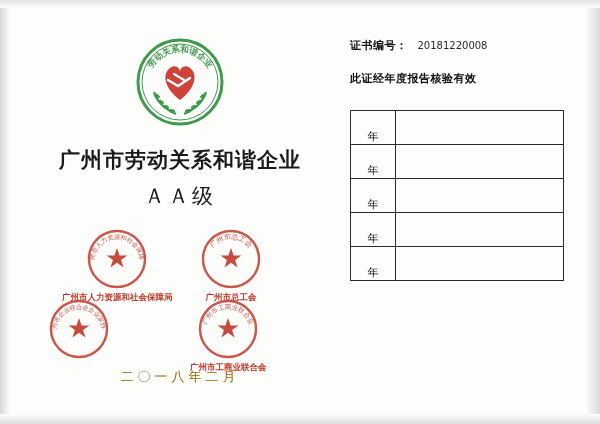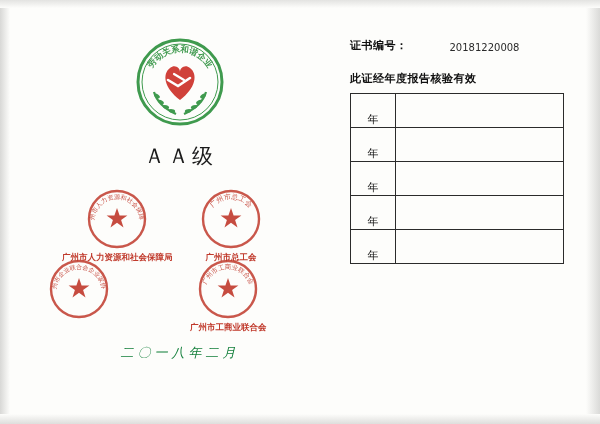--- a/index.html
+++ b/index.html
@@ -103,41 +103,38 @@
     color: #c0392b;
     white-space: nowrap;
     font-weight: bold;
   }
   .seal-row1-a { left: 42px;  top: 0px; }
   .seal-row1-b { left: 180px; top: 0px; }
   .seal-row2-a { left: 28px;  top: 70px; }
   .seal-row2-b { left: 170px; top: 70px; }
 
   .cert-date {
-    margin-top: 16px;
     font-size: 13px;
     letter-spacing: 4px;
-    color: #15803d;
-    font-style: italic;
+    color: #a16207;
   }
 
   
   .right-col {
     position: absolute;
     left: 350px;
     top: 38px;
     width: 232px;
   }
   .field-row {
     display: flex;
-    align-items: flex-end;
+    align-items: center;
     margin-bottom: 18px;
     font-size: 11px;
     color: #111;
-    gap: 32px;
   }
   .field-label {
     font-weight: bold;
     letter-spacing: 0.5px;
     white-space: nowrap;
   }
   .field-value {
     margin-left: 10px;
     font-size: 10px;
     color: #2a2a2a;
@@ -147,21 +144,21 @@
     color: #c0392b;
     font-size: 9px;
   }
 
   .annual-note {
     font-size: 11px;
     font-weight: bold;
     color: #111;
     letter-spacing: 0.5px;
     margin-top: 14px;
-    margin-bottom: 7px;
+    margin-bottom: 24px;
   }
 
   table.year-table {
     border-collapse: collapse;
     width: 211px;
     table-layout: fixed;
   }
   table.year-table td {
     border: 1px solid #2b2b2b;
     height: 33px;
@@ -214,20 +211,21 @@
           <ellipse cx="66" cy="77" rx="3.2" ry="1.8" transform="rotate(-18 66 77)"></ellipse>
           <ellipse cx="60" cy="81" rx="3.2" ry="1.8" transform="rotate(-10 60 81)"></ellipse>
         </g>
 
         <path d="M52 70 C 36 58, 34 44, 42 38 C 47 34, 52 38, 52 42 C 52 38, 57 34, 62 38 C 70 44, 68 58, 52 70 Z" fill="#d0413a"></path>
         <path d="M40 50 L50 56 L62 48" fill="none" stroke="#ffffff" stroke-width="2.6" stroke-linecap="round"></path>
         <path d="M46 44 L56 50" fill="none" stroke="#ffffff" stroke-width="2.2" stroke-linecap="round"></path>
       </svg>
     </div>
 
+    <div class="cert-title">广州市劳动关系和谐企业</div>
     <div class="cert-grade">ＡＡ级</div>
 
     <div class="seals">
 
       <div class="seal-block seal-row1-a">
         <div class="seal">
           <svg width="62" height="62" viewBox="0 0 62 62">
             <circle cx="31" cy="31" r="28" fill="none" stroke="#c0392b" stroke-width="2.4" opacity="0.85"></circle>
             <path id="s1t" d="M 8 34 A 23 23 0 0 1 54 34" fill="none"></path>
             <text font-size="6.2" fill="#c0392b" font-family="DejaVu Sans, sans-serif" opacity="0.9">

